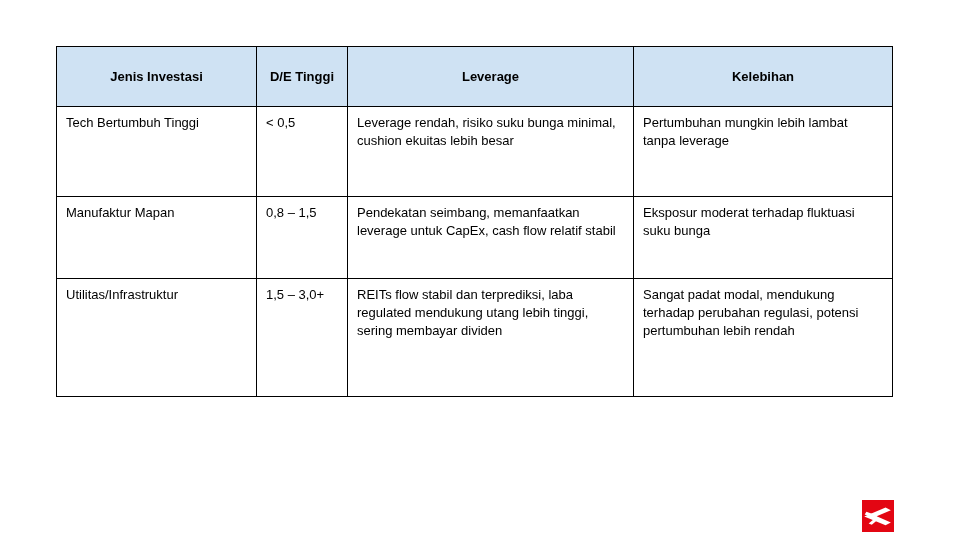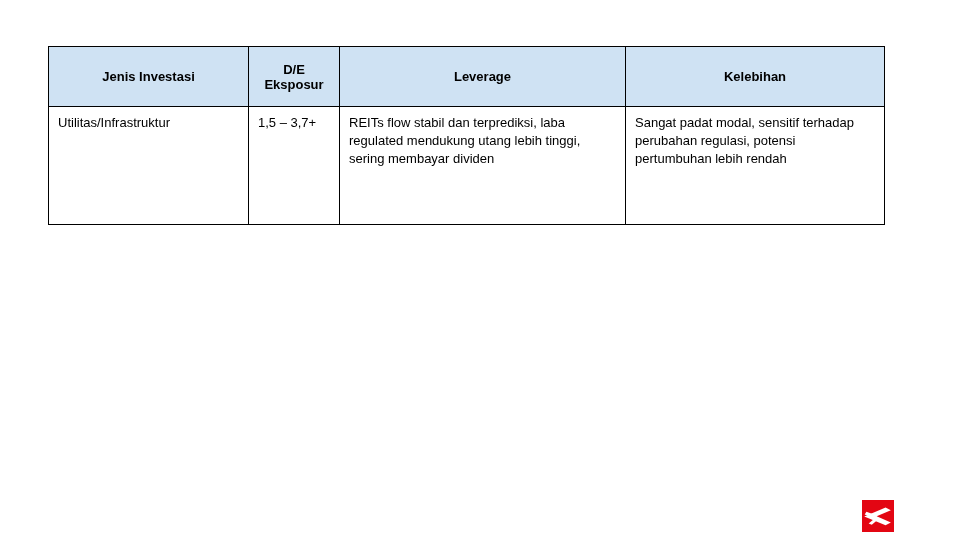--- a/index.html
+++ b/index.html
@@ -10,21 +10,21 @@
     overflow: hidden;
     position: relative;
   }
   .slide {
     position: relative;
     width: 960px; height: 540px;
     background: #ffffff;
   }
   table.de-table {
     position: absolute;
-    left: 48px; top: 46px;
+    left: 56px; top: 46px;
     width: 836px;
     border-collapse: collapse;
     table-layout: fixed;
     color: #000000;
   }
   table.de-table th, table.de-table td {
     border: 1px solid #000000;
     font-size: 13px;
   }
   table.de-table thead th {
@@ -60,31 +60,43 @@
   <table class="de-table">
     <colgroup>
       <col style="width:200px">
       <col style="width:91px">
       <col style="width:286px">
       <col style="width:259px">
     </colgroup>
     <thead>
       <tr>
         <th>Jenis Investasi</th>
-        <th>D/E Eksposur</th>
+        <th>D/E Tinggi</th>
         <th>Leverage</th>
         <th>Kelebihan</th>
       </tr>
     </thead>
     <tbody>
+      <tr class="row-1">
+        <td>Tech Bertumbuh Tinggi</td>
+        <td>&lt; 0,5</td>
+        <td>Leverage rendah, risiko suku bunga minimal, cushion ekuitas lebih besar</td>
+        <td>Pertumbuhan mungkin lebih lambat tanpa leverage</td>
+      </tr>
+      <tr class="row-2">
+        <td>Manufaktur Mapan</td>
+        <td>0,8 – 1,5</td>
+        <td>Pendekatan seimbang, memanfaatkan leverage untuk CapEx, cash flow relatif stabil</td>
+        <td>Eksposur moderat terhadap fluktuasi suku bunga</td>
+      </tr>
       <tr class="row-3">
         <td>Utilitas/Infrastruktur</td>
-        <td>1,5 – 3,7+</td>
+        <td>1,5 – 3,0+</td>
         <td>REITs flow stabil dan terprediksi, laba regulated mendukung utang lebih tinggi, sering membayar dividen</td>
-        <td>Sangat padat modal, sensitif terhadap perubahan regulasi, potensi pertumbuhan lebih rendah</td>
+        <td>Sangat padat modal, mendukung terhadap perubahan regulasi, potensi pertumbuhan lebih rendah</td>
       </tr>
     </tbody>
   </table>
 
   <span class="logo">
     <svg width="32" height="32" viewBox="0 0 36 36" aria-hidden="true">
       <rect x="0" y="0" width="36" height="36" fill="#e30613"></rect>
       <path d="M2.5 18.5 L26.5 8.5 L32.5 11.5 L16.5 18.2 L32.5 25.2 L26.5 28.5 Z" fill="#ffffff"></path>
       <path d="M5 13.2 L13.5 16.4 L8.5 18.6 L3 16.2 Z" fill="#ffffff"></path>
       <path d="M7.5 26.5 L14.5 20.5 L18 22 L11 27.8 Z" fill="#ffffff"></path>

